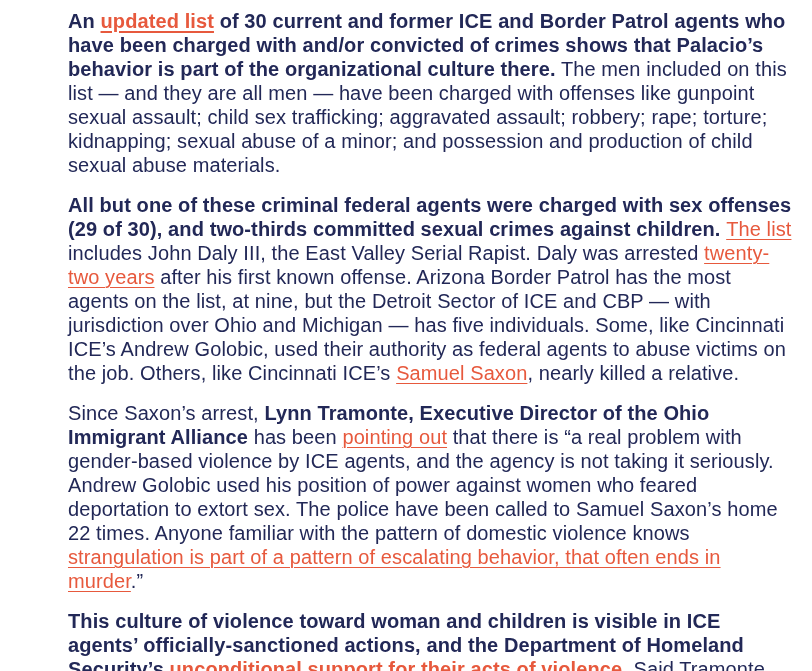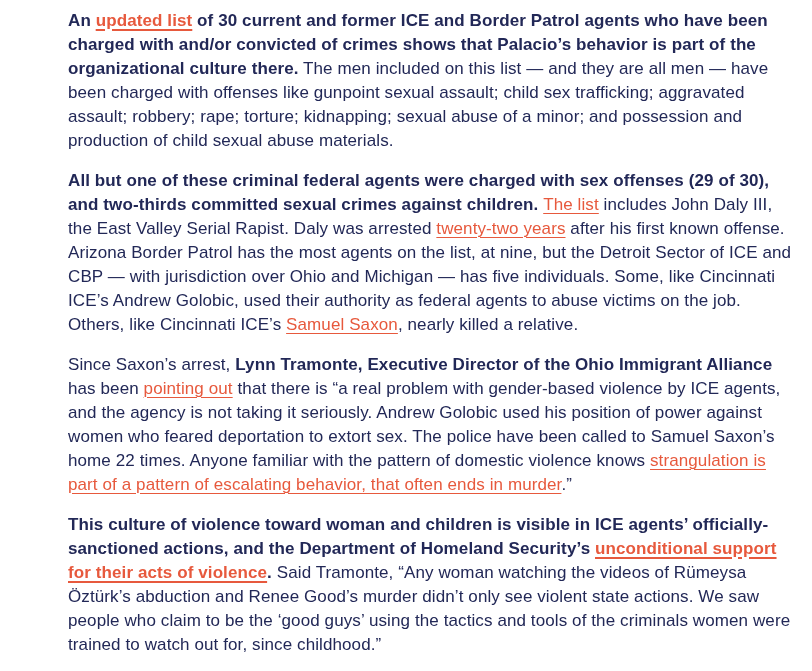--- a/index.html
+++ b/index.html
@@ -18,21 +18,21 @@
     height: 671px;
     overflow: hidden;
     font-family: "Liberation Sans", "DejaVu Sans", sans-serif;
   }
   .content {
     padding: 9px 8px 0 68px;
     max-width: 802px;
   }
   .para {
     margin: 0 0 16px 0;
-    font-size: 17px;
+    font-size: 20px;
     line-height: 24px;
     color: var(--text-color);
     letter-spacing: 0.1px;
   }
   .b { font-weight: 700; }
   .lnk {
     color: var(--link-color);
     text-decoration: underline;
     text-decoration-thickness: 1px;
     text-underline-offset: 3px;

